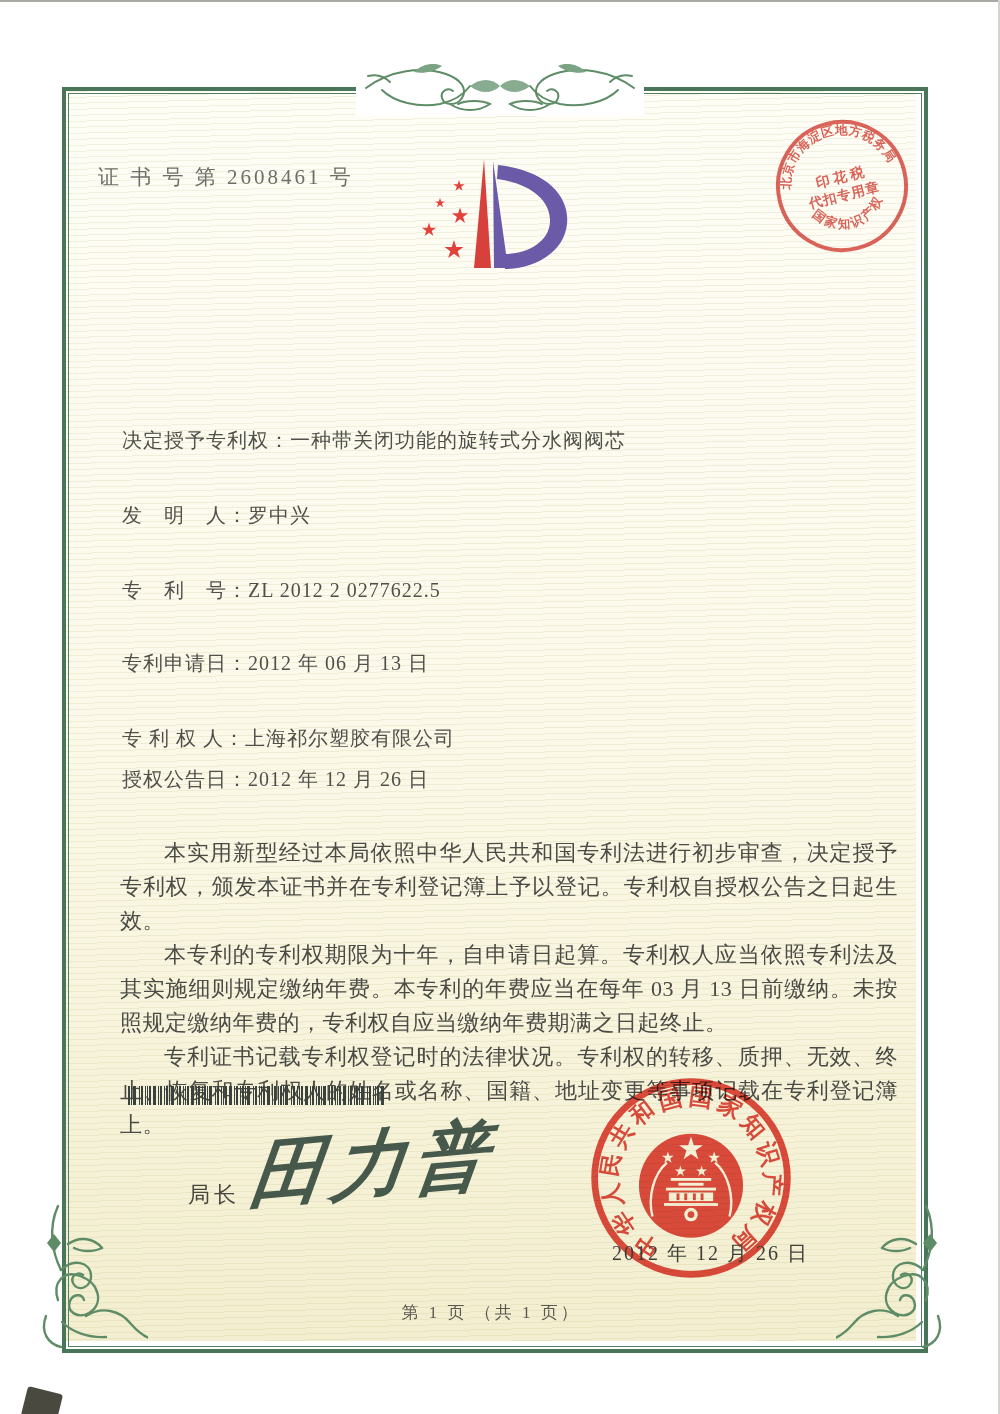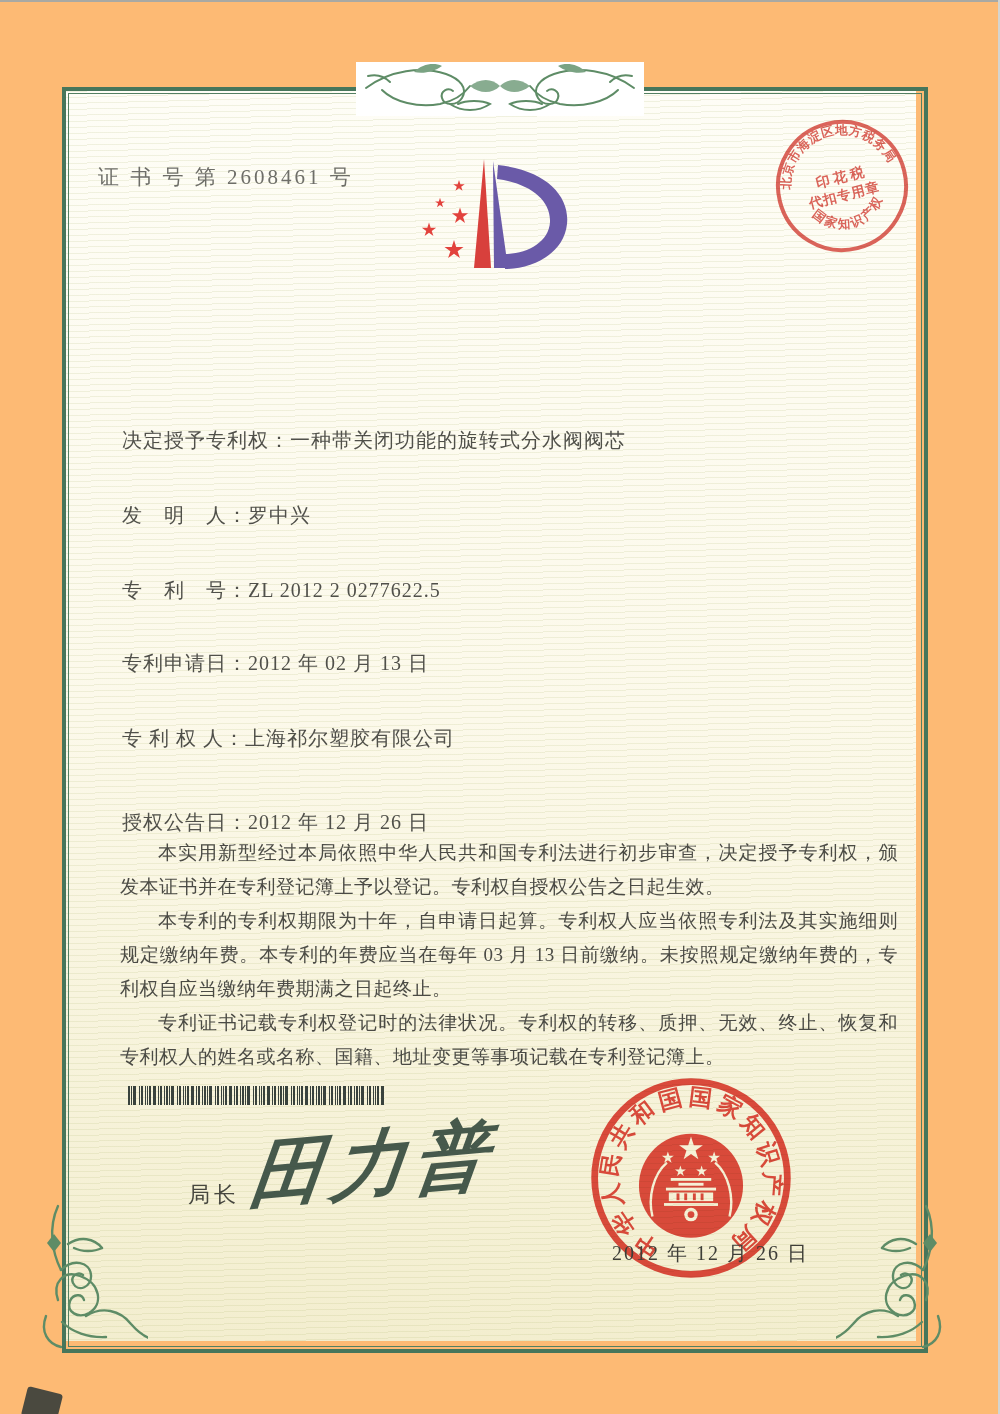--- a/index.html
+++ b/index.html
@@ -1,37 +1,37 @@
 <!DOCTYPE html>
 <html><head>
 <meta charset="utf-8">
 <style>
   html,body{margin:0;padding:0;background:#e8e8e4;}
-  .page{position:relative;width:1000px;height:1414px;background:#fdba74;overflow:hidden;
+  .page{position:relative;width:1000px;height:1414px;background:#ffffff;overflow:hidden;
         font-family:"Liberation Serif","DejaVu Serif",serif;}
   
   .scan-top{position:absolute;left:0;top:0;width:100%;height:2px;background:#a9a9a3;z-index:9;}
   .scan-right{position:absolute;right:0;top:0;width:2px;height:100%;background:#d4d4cf;z-index:9;}
   .scan-corner{position:absolute;left:24px;top:1390px;width:36px;height:30px;background:#4a493f;
                transform:rotate(14deg);z-index:9;border-radius:3px;}
   
   .inner-bg{position:absolute;left:66px;top:91px;width:850px;height:1250px;z-index:1;
       background:
         repeating-linear-gradient(178.6deg, rgba(168,178,104,0.16) 0 1px, rgba(255,255,255,0) 1px 6px),
         linear-gradient(180deg,#fefdf6 0%,#fcf9ea 50%,#f3eecf 100%);}
   
   .frame{position:absolute;left:62px;top:87px;width:858px;height:1258px;border:4px solid #47765b;z-index:2;}
   .frame::after{content:"";position:absolute;inset:2px;border:1px solid #538062;}
   .ornament{position:absolute;z-index:3;}
   
   .cert-no{position:absolute;left:98px;top:163px;z-index:4;font-size:21px;letter-spacing:3px;color:#6e6e68;}
   .title{position:absolute;left:62px;top:299px;width:858px;z-index:4;text-align:center;
          font-size:46px;font-weight:700;letter-spacing:18px;text-indent:18px;color:#3d4b41;}
   .field{position:absolute;left:122px;z-index:4;font-size:20px;letter-spacing:1px;color:#50504a;white-space:nowrap;}
-  .paras{position:absolute;left:120px;top:836px;width:778px;z-index:4;font-size:19px;line-height:34px;
+  .paras{position:absolute;left:120px;top:836px;width:778px;z-index:4;font-size:22px;line-height:34px;
          letter-spacing:.5px;color:#4b4b45;text-align:justify;}
   .paras p{margin:0;text-indent:2em;}
   .barcode{position:absolute;left:128px;top:1086px;width:266px;height:19px;z-index:4;display:flex;}
   .barcode span{display:block;height:100%;flex:none;}
   .sig-title{position:absolute;left:188px;top:1180px;z-index:4;font-size:22px;letter-spacing:4px;color:#47473f;}
   .signature{position:absolute;left:250px;top:1116px;z-index:4;font-size:74px;font-weight:bold;font-style:italic;
              letter-spacing:8px;color:#2f4539;opacity:.88;transform:rotate(-5deg) skewX(-12deg);white-space:nowrap;}
   .seal{position:absolute;z-index:5;mix-blend-mode:multiply;}
   .seal-date{position:absolute;left:612px;top:1240px;z-index:6;font-size:20px;letter-spacing:2px;color:#3e3e38;}
   .footer{position:absolute;left:62px;top:1301px;width:858px;z-index:4;text-align:center;
@@ -118,23 +118,23 @@
       </text>
       <text x="80" y="76" text-anchor="middle" font-size="14" font-weight="bold">印 花 税</text>
       <text x="80" y="94" text-anchor="middle" font-size="13.5" font-weight="bold" letter-spacing="1">代扣专用章</text>
     </g>
   </svg>
 
 
   <div class="field" style="top:427px"><span>决定授予专利权：</span><span>一种带关闭功能的旋转式分水阀阀芯</span></div>
   <div class="field" style="top:502px"><span>发　明　人：</span><span>罗中兴</span></div>
   <div class="field" style="top:577px"><span>专　利　号：</span><span>ZL 2012 2 0277622.5</span></div>
-  <div class="field" style="top:650px"><span>专利申请日：</span><span>2012 年 02 月 13 日</span></div>
+  <div class="field" style="top:650px"><span>专利申请日：</span><span>2012 年 06 月 13 日</span></div>
   <div class="field" style="top:725px"><span>专 利 权 人：</span><span>上海祁尔塑胶有限公司</span></div>
-  <div class="field" style="top:809px"><span>授权公告日：</span><span>2012 年 12 月 26 日</span></div>
+  <div class="field" style="top:766px"><span>授权公告日：</span><span>2012 年 12 月 26 日</span></div>
 
   <div class="paras">
     <p>本实用新型经过本局依照中华人民共和国专利法进行初步审查，决定授予专利权，颁发本证书并在专利登记簿上予以登记。专利权自授权公告之日起生效。</p>
     <p>本专利的专利权期限为十年，自申请日起算。专利权人应当依照专利法及其实施细则规定缴纳年费。本专利的年费应当在每年 03 月 13 日前缴纳。未按照规定缴纳年费的，专利权自应当缴纳年费期满之日起终止。</p>
     <p>专利证书记载专利权登记时的法律状况。专利权的转移、质押、无效、终止、恢复和专利权人的姓名或名称、国籍、地址变更等事项记载在专利登记簿上。</p>
   </div>
 
   <div class="barcode">
       <span style="width:2px;background:#39423d"></span>
       <span style="width:1px"></span>
@@ -332,18 +332,19 @@
           <circle cx="0" cy="22" r="7"></circle>
           <circle cx="0" cy="22" r="3.5" fill="#e0453c"></circle>
           <path d="M-40,24 C-45,4 -39,-20 -25,-32" stroke="#fff" stroke-width="2.5" fill="none"></path>
           <path d="M40,24 C45,4 39,-20 25,-32" stroke="#fff" stroke-width="2.5" fill="none"></path>
         </g>
       </g>
     </g>
   </svg>
   <div class="seal-date">2012 年 12 月 26 日</div>
 
+  <div class="footer">第 1 页 （共 1 页）</div>
 
   <div class="scan-top"></div>
   <div class="scan-right"></div>
   <div class="scan-corner"></div>
 
 </div>
 
 </body></html>

